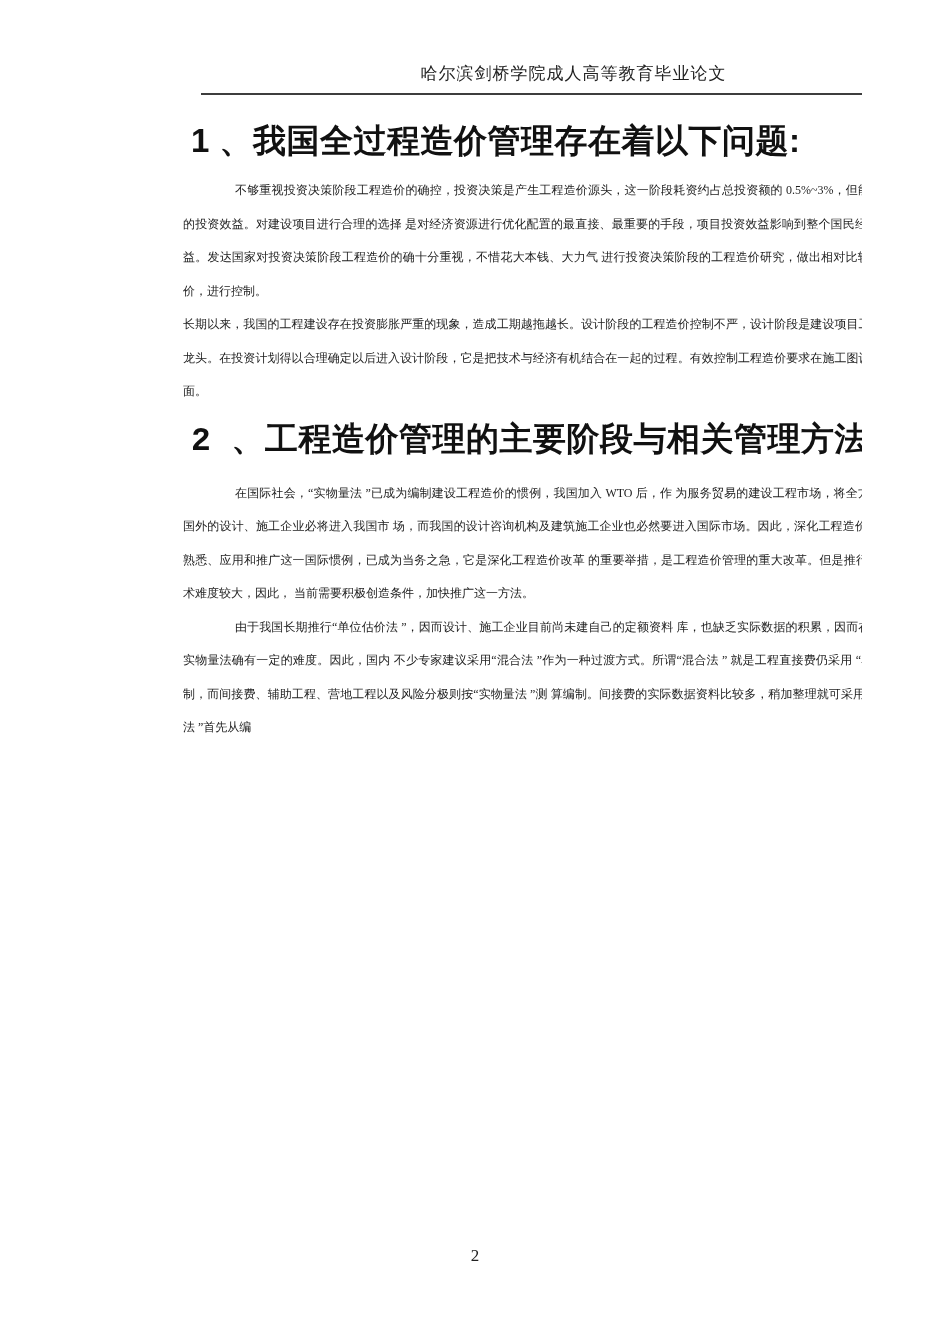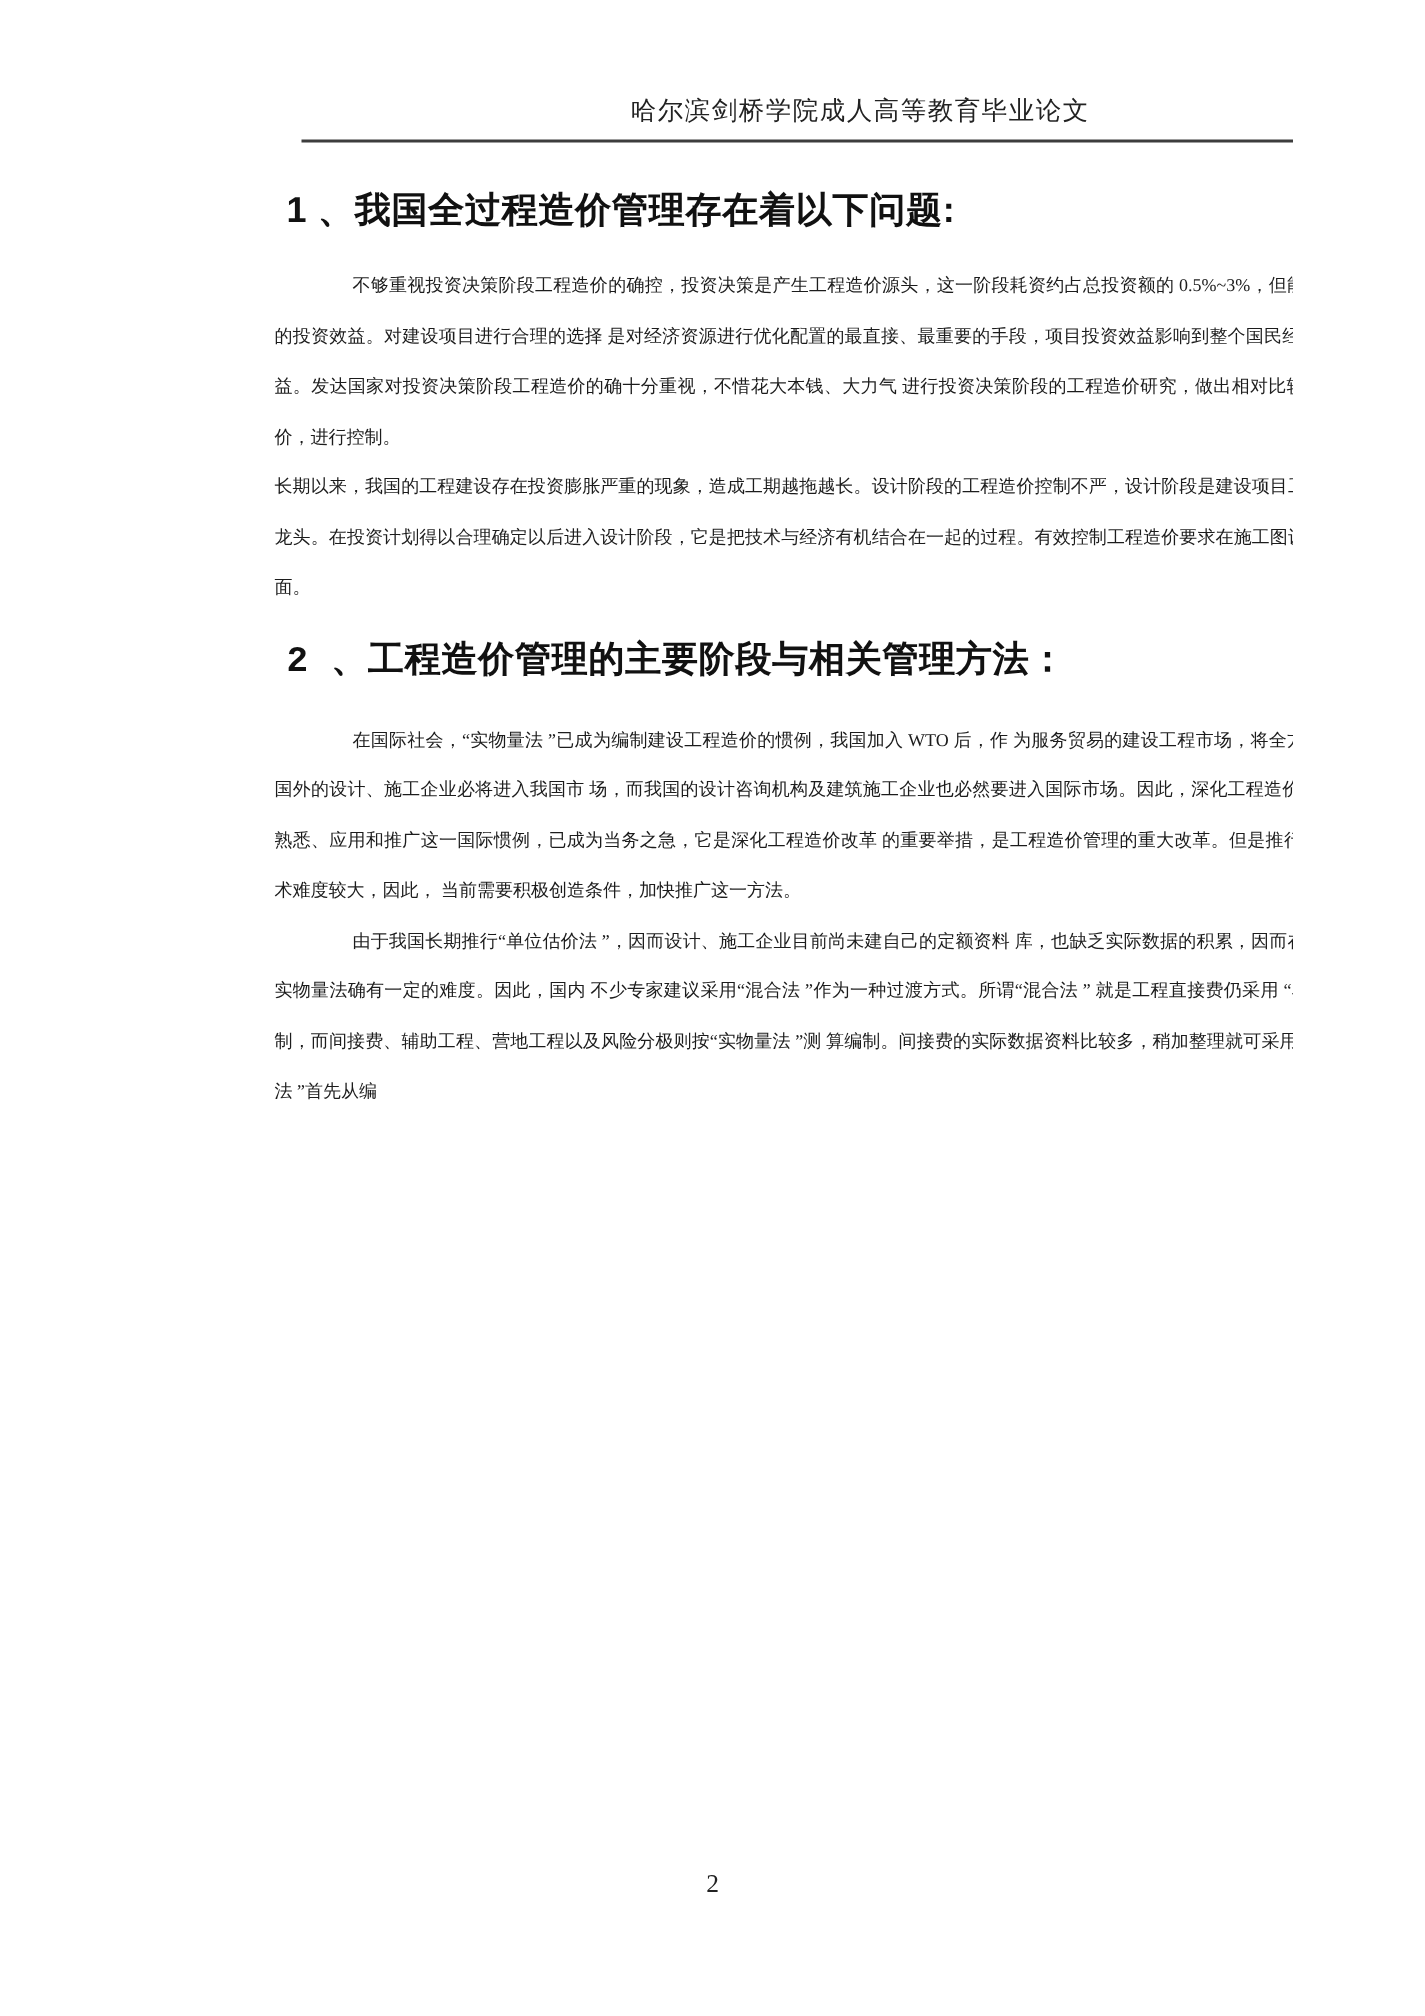--- a/index.html
+++ b/index.html
@@ -30,21 +30,21 @@
     letter-spacing: 1px;
   }
   .content {
     position: absolute;
     top: 92px;
     left: 95px;
     width: 760px;
   }
   h1.sec-heading {
     font-family: "Liberation Sans", "DejaVu Sans", sans-serif;
-    font-size: 24px;
+    font-size: 33px;
     font-weight: bold;
     color: #111111;
     margin: 32px 0 16px 8px;
     letter-spacing: 0.5px;
     line-height: 34px;
   }
   h1.sec-heading.second {
     margin-top: 16px;
     margin-bottom: 18px;
     font-family: Liberation Mono, monospace;

